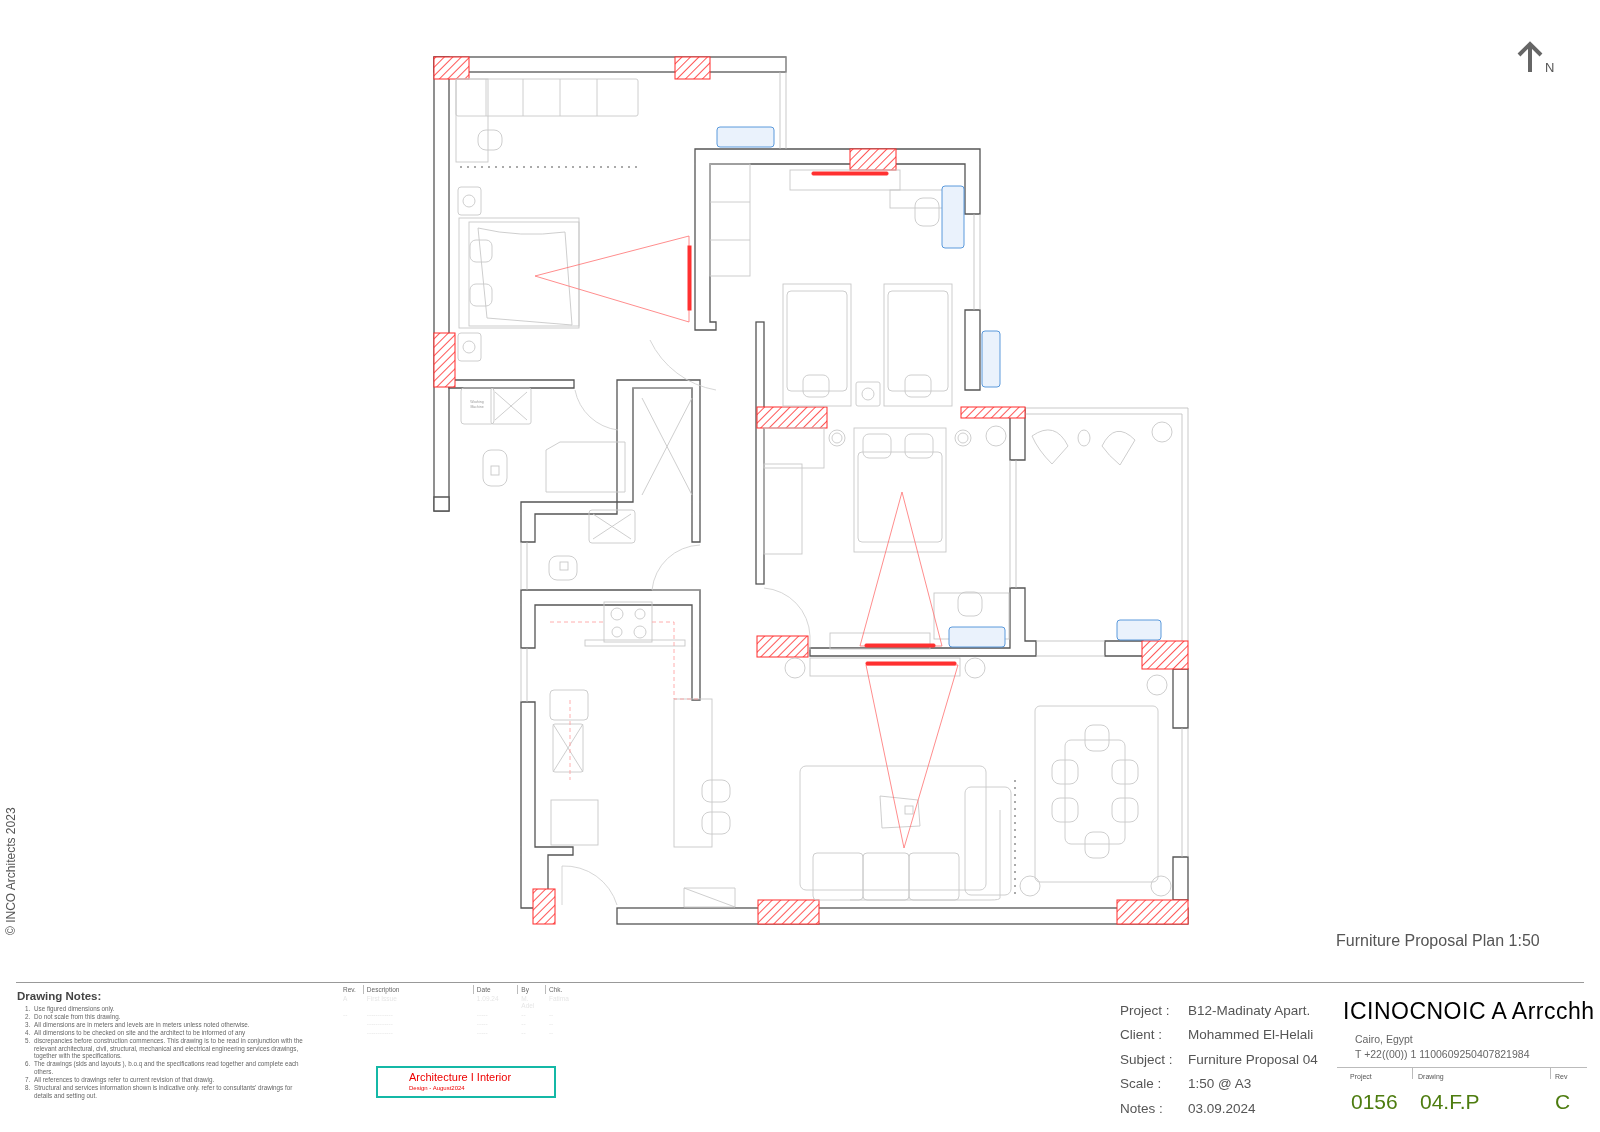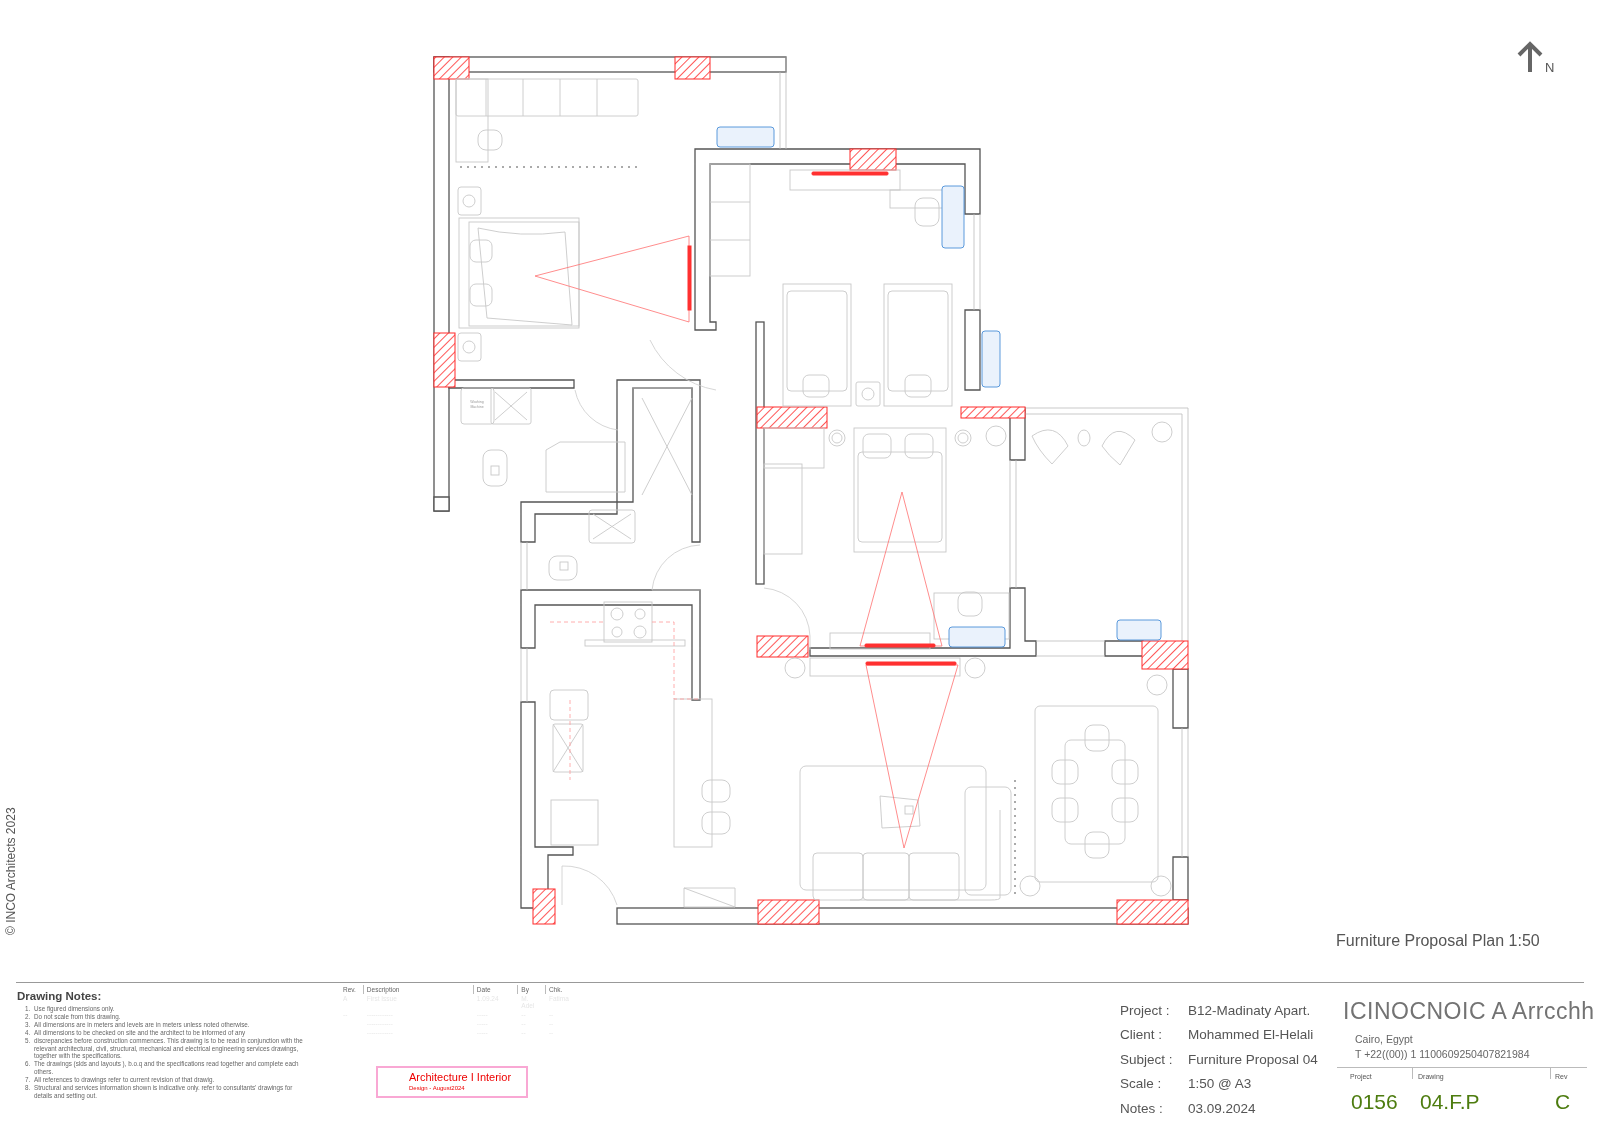--- a/index.html
+++ b/index.html
@@ -14,27 +14,27 @@
   .notes{left:17px;top:990px;width:290px;}
   .notes h3{margin:0 0 3px 0;font-size:11.5px;font-weight:bold;color:#444;}
   .notes ol{margin:0;padding-left:15px;font-size:6.3px;line-height:7.9px;color:#666;}
   .notes li{padding-left:2px;}
   .rev{left:340px;top:985px;width:240px;font-size:6.5px;color:#666;}
   .rev .hdr{display:flex;}
   .rev .hdr span,.rev .row span{display:inline-block;padding:1px 3px;}
   .rev .row{display:flex;color:#e6e6e6;}
   .c1{width:18px}.c2{width:110px;border-left:1px solid #bbb}.c3{width:40px;border-left:1px solid #bbb}.c4{width:22px;border-left:1px solid #bbb}.c5{width:30px;border-left:1px solid #bbb}
   .row .c2,.row .c3,.row .c4,.row .c5{border-left:1px solid transparent;}
-  .stamp{left:376px;top:1066px;width:148px;height:28px;border:2px solid #f9a8d4;color:#e00;}
+  .stamp{left:376px;top:1066px;width:148px;height:28px;border:2px solid #14b8a6;color:#e00;padding-left:28px;}
   .stamp .t1{position:absolute;left:31px;top:3px;font-size:11px;}
   .stamp .t2{position:absolute;left:31px;top:17px;font-size:6px;}
   .info{left:1120px;top:998px;font-size:13.5px;color:#555;}
   .info .r{display:flex;height:24.5px;align-items:center;}
   .info .k{width:68px;}
-  .logo{left:1343px;top:998px;font-size:23px;color:#737373;white-space:nowrap;letter-spacing:0.5px;}
+  .logo{left:1343px;top:998px;font-size:23px;color:#000000;white-space:nowrap;letter-spacing:0.5px;}
   .addr{left:1355px;top:1032px;font-size:10.5px;color:#666;line-height:15px;}
   .tb{left:1337px;top:1067px;width:250px;height:1px;background:#bbb;}
   .tb-lbl{font-size:7px;color:#555;top:1073px;}
   .tb-val{font-size:21px;color:#4d7c0f;top:1090px;}
   .vline{width:1px;background:#bbb;}
 </style>
 </head>
 <body>
 
 <svg id="plan" viewBox="0 0 1600 1132" xmlns="http://www.w3.org/2000/svg">

